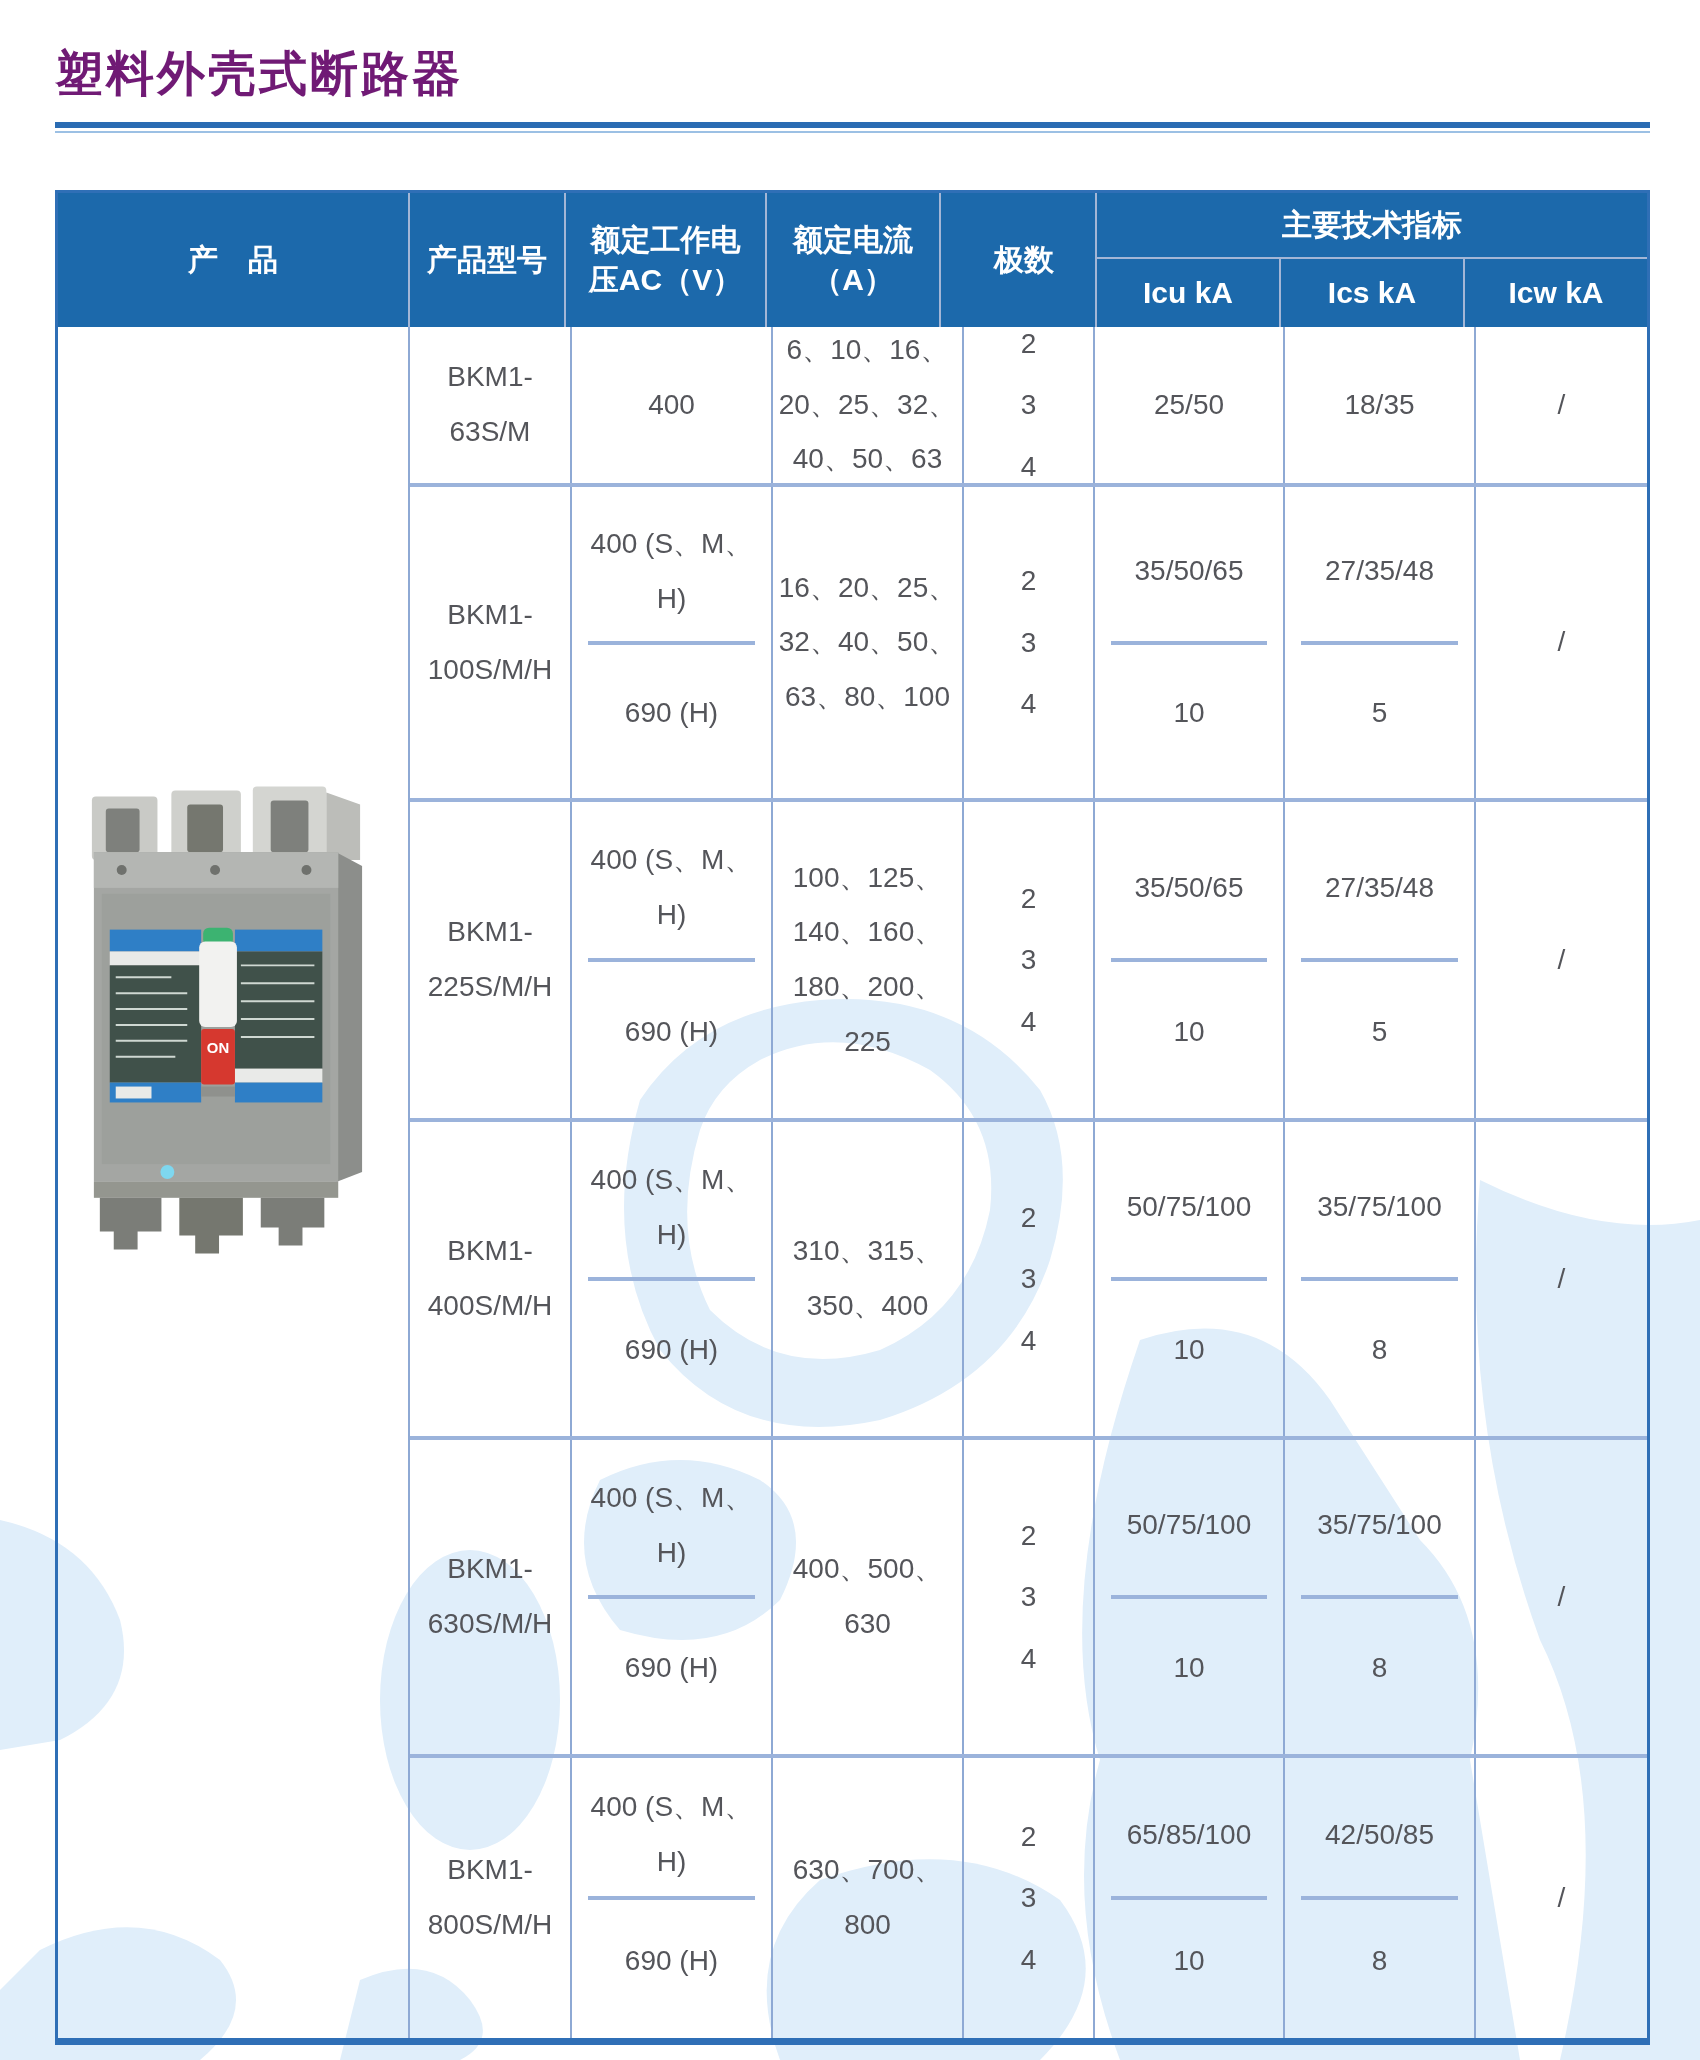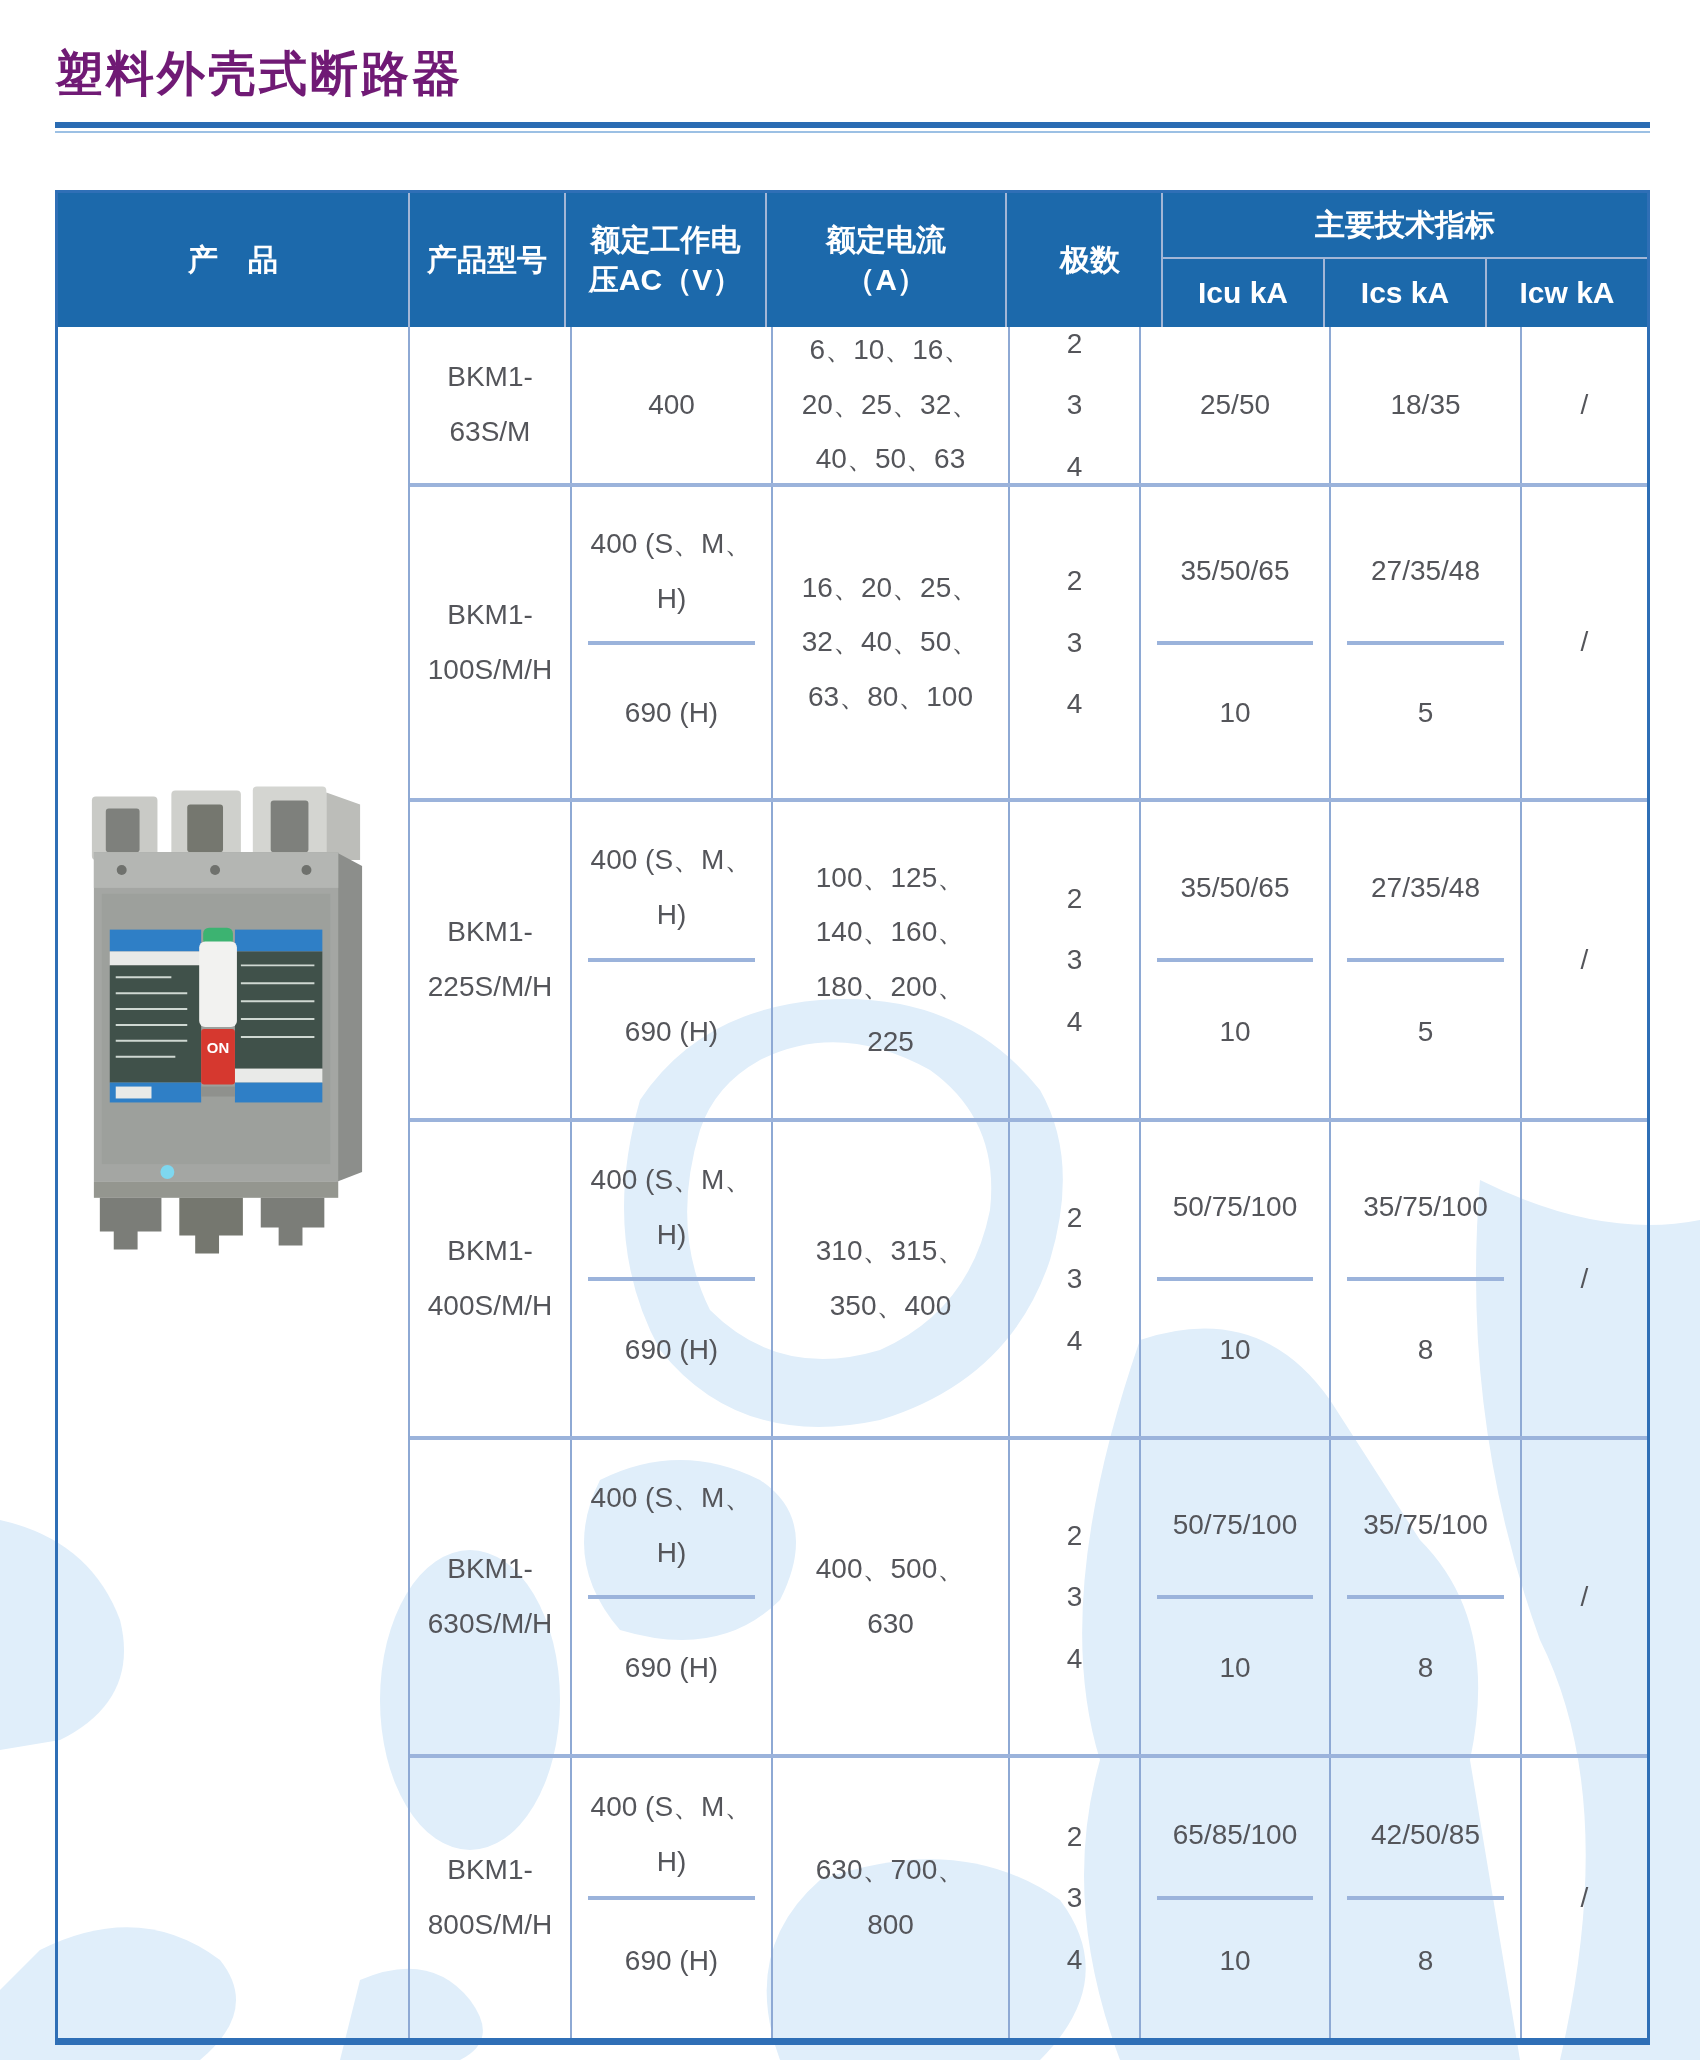--- a/index.html
+++ b/index.html
@@ -34,21 +34,21 @@
   
   .thead{display:flex;height:134px;background:var(--header-blue);color:#fff;font-weight:bold;flex:none;}
   .th{
     display:flex;align-items:center;justify-content:center;text-align:center;
     white-space:pre-line;font-size:30px;line-height:1.35;
     border-right:2px solid var(--hline);
   }
   .th.product{width:352px;}
   .th.model{width:156px;}
   .th.volt{width:201px;}
-  .th.curr{width:240px;}
+  .th.curr{width:174px;}
   .th.poles{width:156px;padding-left:12px;}
   .th-group{flex:1;display:flex;flex-direction:column;}
   .th-group .group-title{
     height:66px;display:flex;align-items:center;justify-content:center;
     border-bottom:2px solid var(--hline);font-size:30px;
   }
   .th-sub{flex:1;display:flex;}
   .th-sub .th{flex:1;}
   .th-sub .th.last, .th.no-r{border-right:none;}
 
@@ -60,21 +60,21 @@
   .rows{flex:1;display:flex;flex-direction:column;}
   .row{display:flex;border-bottom:4px solid var(--rowline);flex:none;}
   .row.last{border-bottom:none;flex:1;}
   .cell{
     display:flex;align-items:center;justify-content:center;text-align:center;
     white-space:pre-line;font-size:28px;line-height:1.95;color:var(--txt);
     border-right:2px solid var(--line);
   }
   .cell.model{width:162px;}
   .cell.volt{width:201px;}
-  .cell.curr{width:237px;}
+  .cell.curr{width:191px;}
   .cell.poles{width:131px;line-height:2.2;}
   .cell.icu{width:190px;}
   .cell.ics{width:191px;}
   .cell.icw{flex:1;border-right:none;}
   .cell.split{flex-direction:column;padding:16px;align-items:stretch;justify-content:flex-start;}
   .half{
     flex:1;display:flex;align-items:center;justify-content:center;text-align:center;
     white-space:pre-line;
   }
   .half.top{border-bottom:4px solid var(--rowline);}

